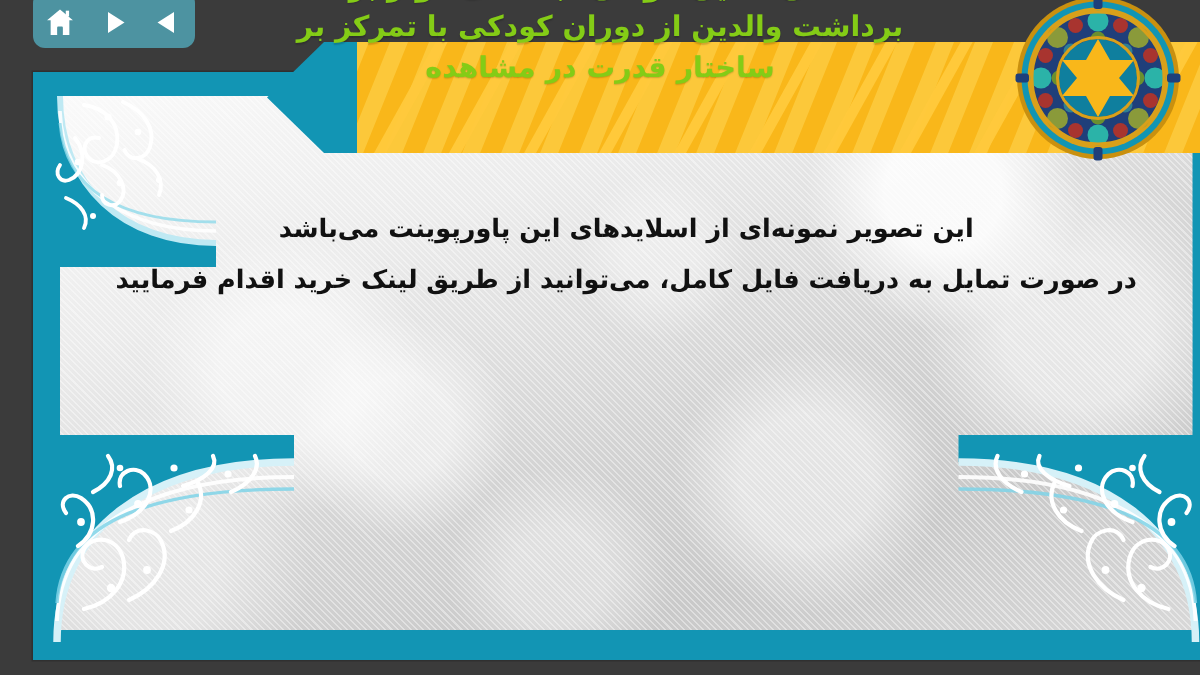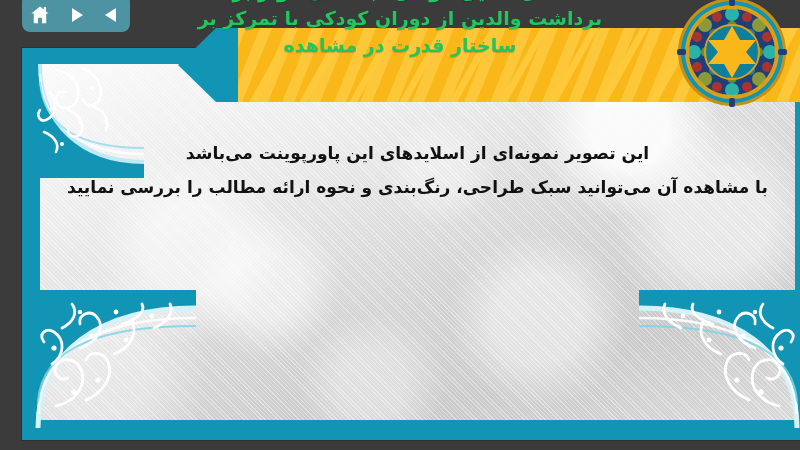--- a/index.html
+++ b/index.html
@@ -60,21 +60,21 @@
   .c-br{right:0;bottom:0;width:190px;height:150px;transform:scale(-1,-1);}
 
   
   .ribbon{position:absolute;left:0;top:28px;width:800px;height:74px;z-index:40;}
   .ribbon-title{
     position:absolute;left:0;top:-22px;width:800px;height:108px;z-index:45;
     display:flex;flex-direction:column;align-items:center;justify-content:flex-start;
     pointer-events:none;
   }
   .ribbon-title .tline{
-    color:#22c55e;font-size:19px;line-height:27px;font-weight:700;
+    color:#84cc16;font-size:19px;line-height:27px;font-weight:700;
     text-align:right;direction:rtl;white-space:nowrap;
     text-shadow:0 1px 1px rgba(0,0,0,.18);
   }
 
   
   .medallion{position:absolute;right:12px;top:-4px;width:112px;height:112px;z-index:50;}
 
   
   .body-text{
     position:absolute;right:26px;left:26px;top:88px;z-index:30;
@@ -199,21 +199,21 @@
           <circle cx="104" cy="100" r="2.4"></circle>
             <circle cx="130" cy="124" r="2.4"></circle>
           <circle cx="94" cy="128" r="2.4"></circle>
             <circle cx="58" cy="128" r="2.2"></circle>
         </g>
       </svg>
     </div>
 
     <div class="body-text">
       <div class="bline">این تصویر نمونه‌ای از اسلایدهای این پاورپوینت می‌باشد</div>
-      <div class="bline">با مشاهده آن می‌توانید سبک طراحی، رنگ‌بندی و نحوه ارائه مطالب را بررسی نمایید</div>
+      <div class="bline">در صورت تمایل به دریافت فایل کامل، می‌توانید از طریق لینک خرید اقدام فرمایید</div>
     </div>
   </div>
 
   <div class="ribbon">
     <svg width="800" height="74" viewBox="0 0 800 74" aria-hidden="true">
       <defs>
         <pattern id="chev" width="26" height="74" patternUnits="userSpaceOnUse" patternTransform="skewX(-22)">
           <rect width="26" height="74" fill="#f9b71a"></rect>
           <rect x="0" y="0" width="12" height="74" fill="#fcc83a"></rect>
         </pattern>

